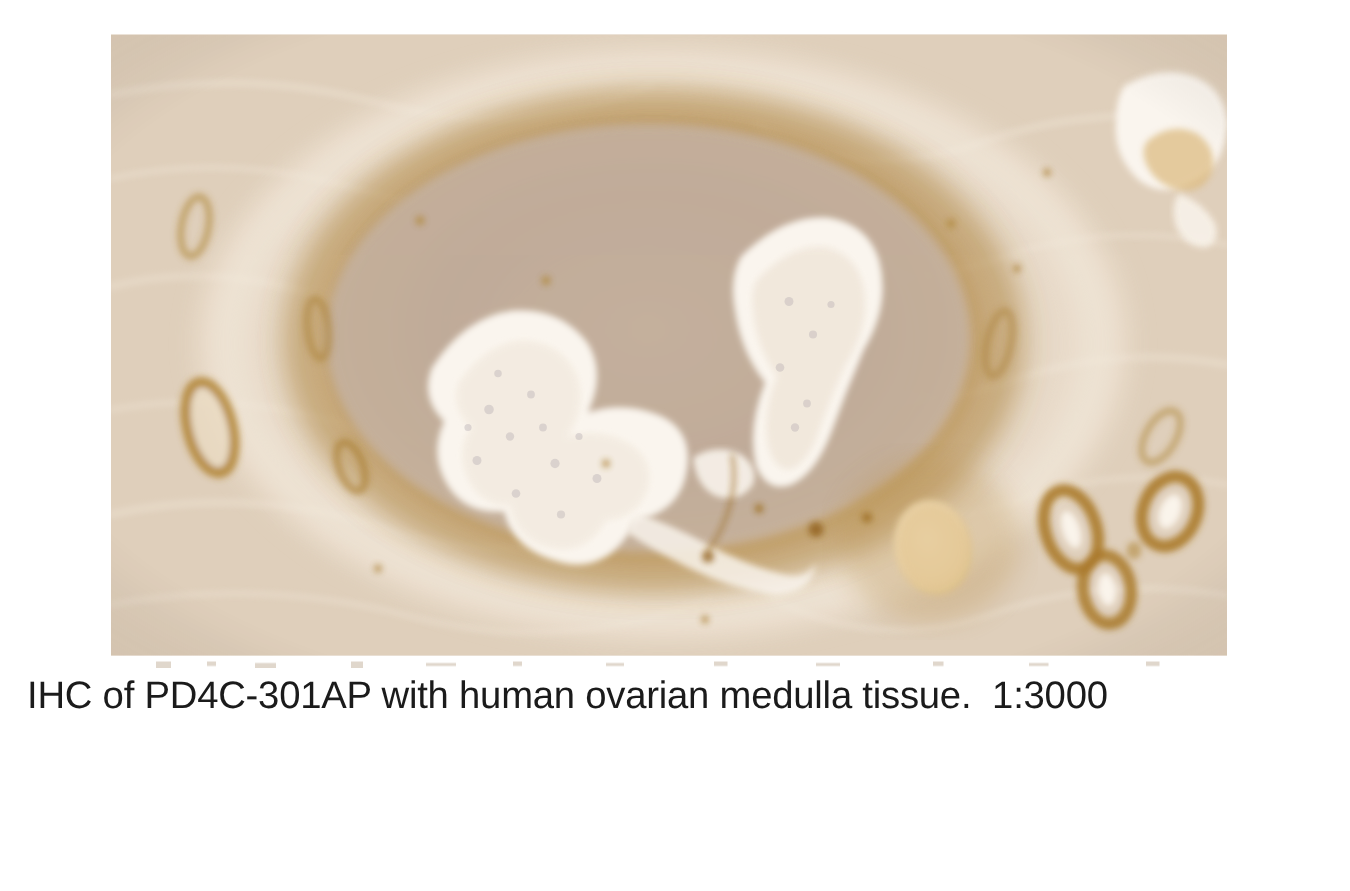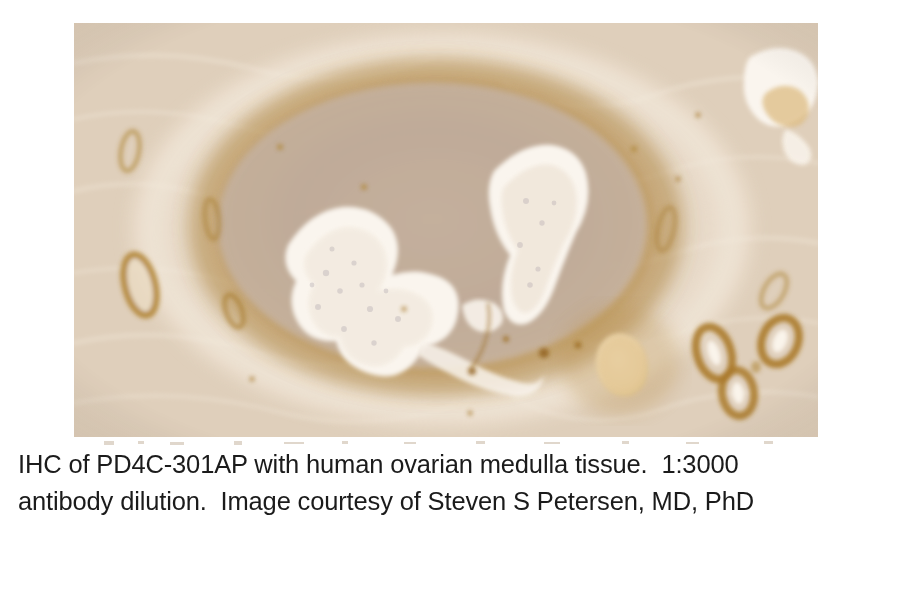--- a/index.html
+++ b/index.html
@@ -318,16 +318,15 @@
         <rect x="402" y="0" width="9" height="3"></rect>
       <rect x="470" y="1" width="16" height="2"></rect>
         <rect x="548" y="0" width="7" height="3"></rect>
       <rect x="612" y="1" width="13" height="2"></rect>
         <rect x="690" y="0" width="9" height="3"></rect>
     </g>
   </svg>
 
   <div id="caption">
     <div class="caption-line">IHC of PD4C-301AP with human ovarian medulla tissue.  1:3000</div>
-    <div class="caption-line">antibody dilution.  Image courtesy of Steven S Petersen, MD, PhD</div>
   </div>
 
 </div>
 
 </body></html>

